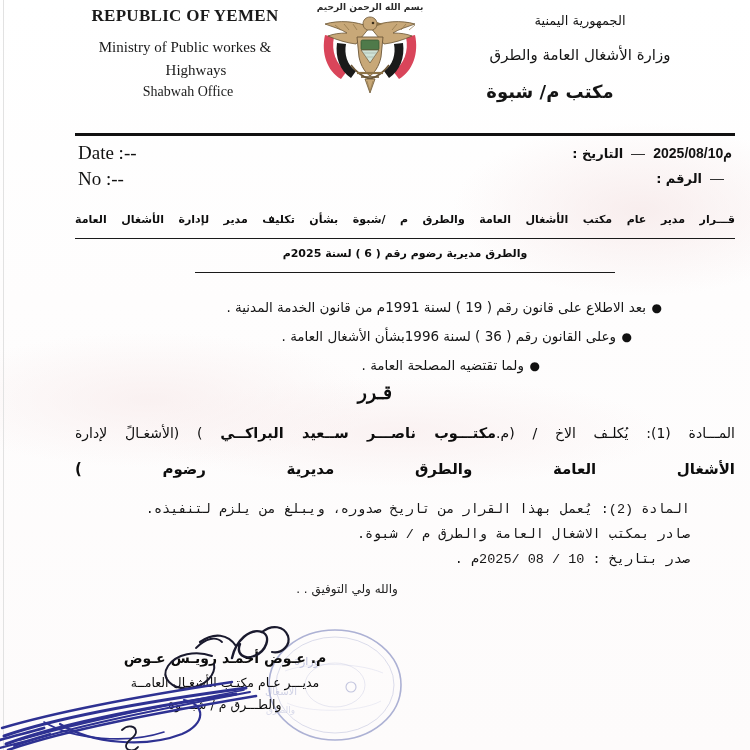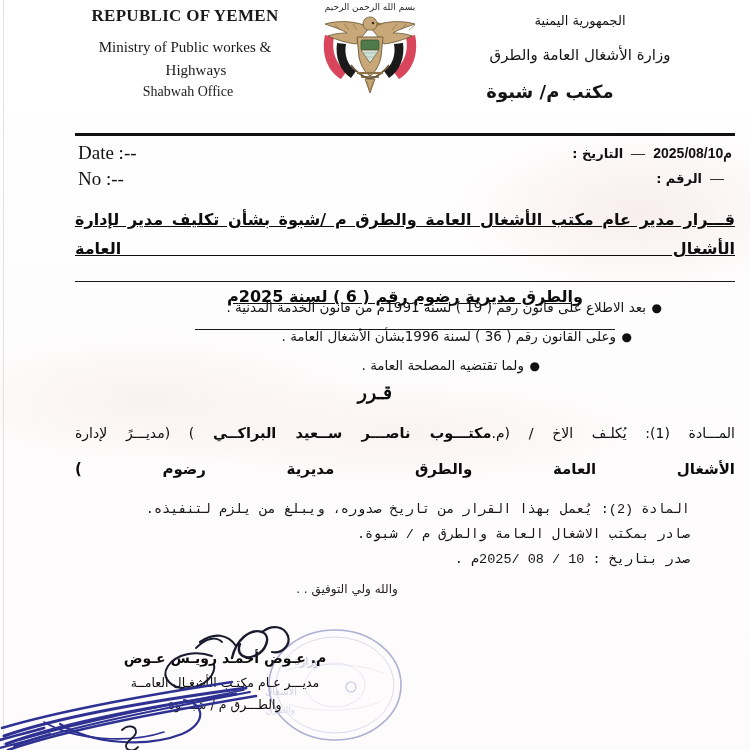--- a/index.html
+++ b/index.html
@@ -87,20 +87,21 @@
     width: 140px;
     text-align: center;
   }
   .basmala {
     font-family: "DejaVu Sans", sans-serif;
     font-size: 9px;
     color: #2a2a2a;
     letter-spacing: 0px;
     margin-bottom: 1px;
     direction: rtl;
+    font-weight: bold;
   }
   .emblem {
     display: block;
     margin: 0 auto;
   }
 
   .hdr-arabic {
     position: absolute;
     right: 20px;
     top: 6px;
@@ -192,27 +193,26 @@
   .title-block {
     position: absolute;
     left: 75px;
     top: 205px;
     width: 660px;
     direction: rtl;
     font-family: "DejaVu Sans", sans-serif;
     color: #0d0d0d;
   }
   .title-line {
-    font-size: 16px;
+    font-size: 11px;
     font-weight: bold;
     line-height: 29px;
     border-bottom: 1.5px solid #1a1a1a;
-    padding-bottom: 18px;
+    padding-bottom: 4px;
     letter-spacing: -0.2px;
-    text-decoration: underline;
   }
   .title-line.l1 { text-align: justify; text-align-last: justify; }
   .title-line.l2 {
     text-align: center;
     margin-top: 0;
     width: 420px;
     margin-right: auto;
     margin-left: auto;
   }
 
@@ -469,21 +469,21 @@
     <div class="bullet-row b3">
       <span class="bullet-dot">●</span>
       <span class="bullet-text">ولما تقتضيه المصلحة العامة .</span>
     </div>
   </div>
 
   <div class="qarar">قـرر</div>
 
   <div class="article1">
     <div class="a1-l1">
-      <span>المـــادة (1): يُكلـف الاخ / (م.</span><span class="strong">مكتـــوب ناصـــر ســعيد البراكــي</span><span> )  (مديـــرً لإدارة</span>
+      <span>المـــادة (1): يُكلـف الاخ / (م.</span><span class="strong">مكتـــوب ناصـــر ســعيد البراكــي</span><span> )  (الأشغـالً لإدارة</span>
     </div>
     <div class="a1-l2">الأشغال العامة والطرق  مديرية رضوم )</div>
   </div>
 
   <div class="article2">
     <div class="ln c1">المادة (2): يُعمل بهذا القرار من تاريخ صدوره، ويبلغ من يلزم لتنفيذه.</div>
     <div class="ln c2">صادر بمكتب الاشغال العامة والطرق م / شبوة.</div>
     <div class="ln c3">صدر بتاريخ : 10 / 08 /2025م .</div>
   </div>
 

